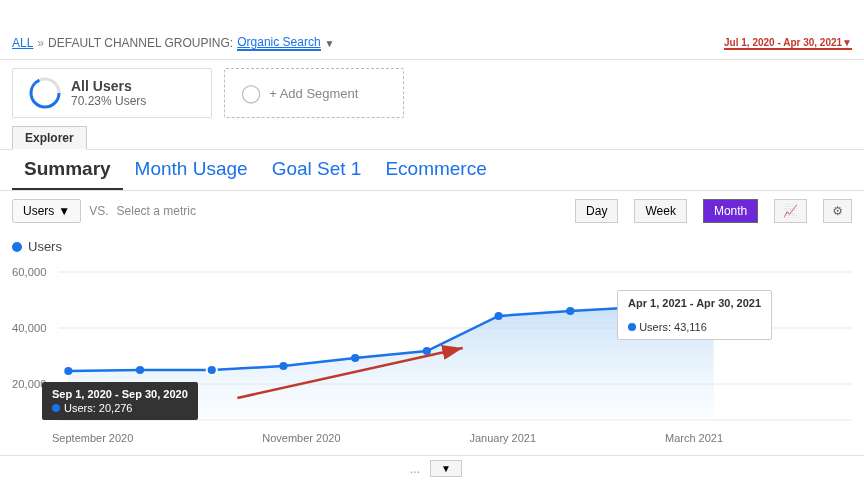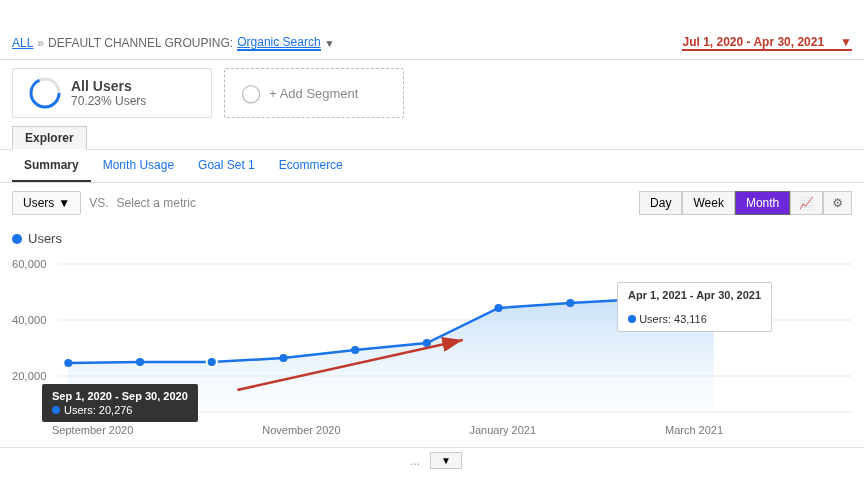--- a/index.html
+++ b/index.html
@@ -8,21 +8,21 @@
     .top-bar {
       display: flex; justify-content: space-between; align-items: center;
       padding: 8px 12px; border-bottom: 1px solid #e0e0e0; margin-top: 27px;
     }
     .breadcrumb { font-size: 12px; color: #666; display: flex; align-items: center; gap: 4px; }
     .breadcrumb .all { color: #1a73e8; text-decoration: underline; cursor: pointer; }
     .breadcrumb .separator { color: #999; }
     .breadcrumb .channel { color: #666; }
     .breadcrumb .organic { color: #1a73e8; text-decoration: underline; border-bottom: 2px solid #1a73e8; }
     .breadcrumb .dropdown-arrow { color: #666; font-size: 10px; }
-    .date-range { color: #c0392b; font-weight: bold; font-size: 12px; display: flex; align-items: center; gap: 16px; cursor: pointer; border-bottom: 2px solid #c0392b; }
+    .date-range { color: #c0392b; font-weight: bold; font-size: 10px; display: flex; align-items: center; gap: 0; cursor: pointer; border-bottom: 2px solid #c0392b; }
 
     .segments-area { padding: 8px 12px; display: flex; gap: 12px; }
     .segment-card {
       border: 1px solid #ddd; border-radius: 2px; padding: 8px 16px;
       display: flex; align-items: center; gap: 10px; min-width: 200px;
     }
     .segment-icon { width: 32px; height: 32px; }
     .segment-label { font-size: 14px; font-weight: bold; color: #444; }
     .segment-sublabel { font-size: 12px; color: #666; }
     .add-segment-card {
@@ -38,35 +38,35 @@
     }
     .explorer-tab {
       border: 1px solid #ccc; background: #f5f5f5;
       padding: 4px 12px; font-size: 12px; cursor: pointer;
       margin-bottom: -1px; position: relative; z-index: 1;
       border-bottom: 1px solid #fff; font-weight: bold;
     }
 
     .sub-tabs { padding: 0 12px; border-bottom: 1px solid #e0e0e0; display: flex; gap: 0; }
     .sub-tab {
-      padding: 8px 12px; font-size: 12px; cursor: pointer; color: #1a73e8;
+      padding: 8px 12px; font-size: 19px; cursor: pointer; color: #1a73e8;
       border-bottom: 2px solid transparent;
     }
     .sub-tab.active { color: #333; font-weight: bold; border-bottom: 2px solid #333; }
 
     .chart-controls { padding: 8px 12px; display: flex; align-items: center; justify-content: space-between; }
     .metric-selector { display: flex; align-items: center; gap: 8px; }
     .metric-btn {
       border: 1px solid #ccc; background: #f9f9f9; padding: 4px 10px;
       font-size: 12px; cursor: pointer; display: flex; align-items: center; gap: 4px; border-radius: 2px;
     }
     .vs-label { color: #888; font-size: 12px; }
     .select-metric { color: #888; font-size: 12px; }
 
-    .time-controls { display: flex; align-items: center; gap: 0; }
+    .time-controls { display: flex; align-items: center; gap: 16px; }
     .time-btn {
       border: 1px solid #ccc; background: #f5f5f5; padding: 4px 10px;
       font-size: 12px; cursor: pointer;
     }
     .time-btn.active { background: #6d28d9; color: #fff; border-color: #666; }
     .chart-type-btn {
       border: 1px solid #ccc; background: #f5f5f5; padding: 4px 8px;
       font-size: 12px; cursor: pointer; color: #666;
     }
 
@@ -201,21 +201,21 @@
 
       <defs>
         <marker id="arrowhead" markerWidth="8" markerHeight="6" refX="8" refY="3" orient="auto">
           <polygon points="0 0, 8 3, 0 6" fill="#c0392b"></polygon>
         </marker>
       </defs>
       <line x1="220" y1="138" x2="440" y2="88" stroke="#c0392b" stroke-width="2.5" marker-end="url(#arrowhead)"></line>
     </svg>
 
     
-    <div class="tooltip-box" style="left: 30px; bottom: 0;">
+    <div class="tooltip-box" style="left: 30px; bottom: 10px;">
       <div class="tt-date">Sep 1, 2020 - Sep 30, 2020</div>
       <div class="tt-users">
         <span class="tooltip-dot"></span>
         <span>Users: 20,276</span>
       </div>
     </div>
 
     
     <div class="tooltip-box2" style="right: 80px; top: 30px;">
       <div class="tt-date">Apr 1, 2021 - Apr 30, 2021</div>

